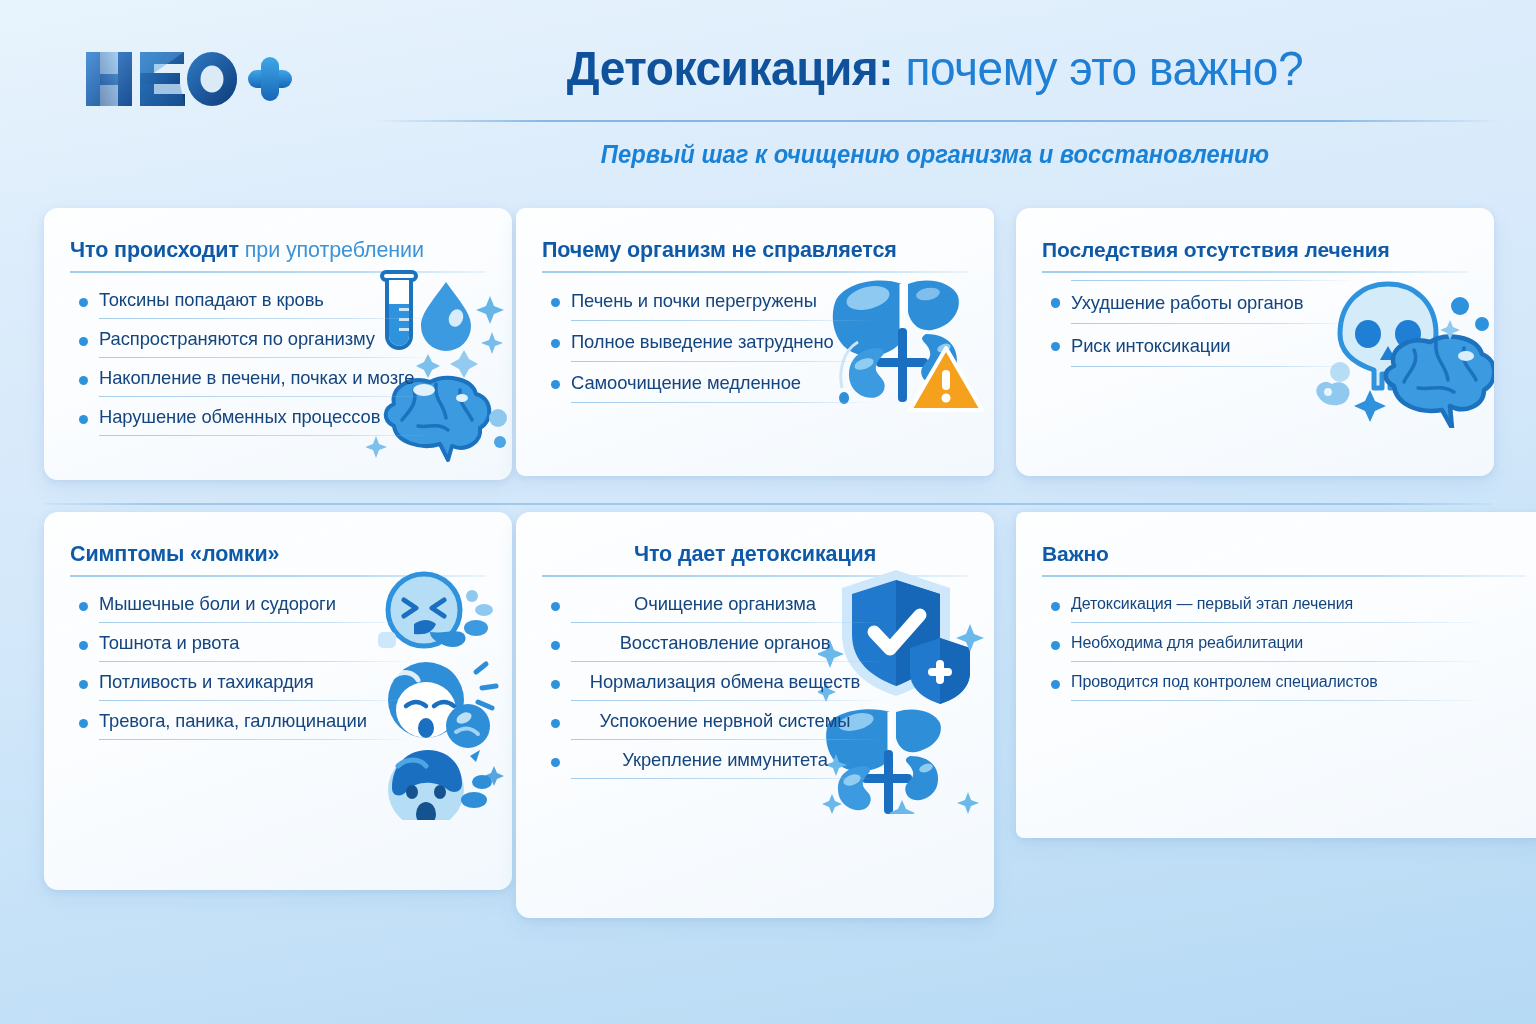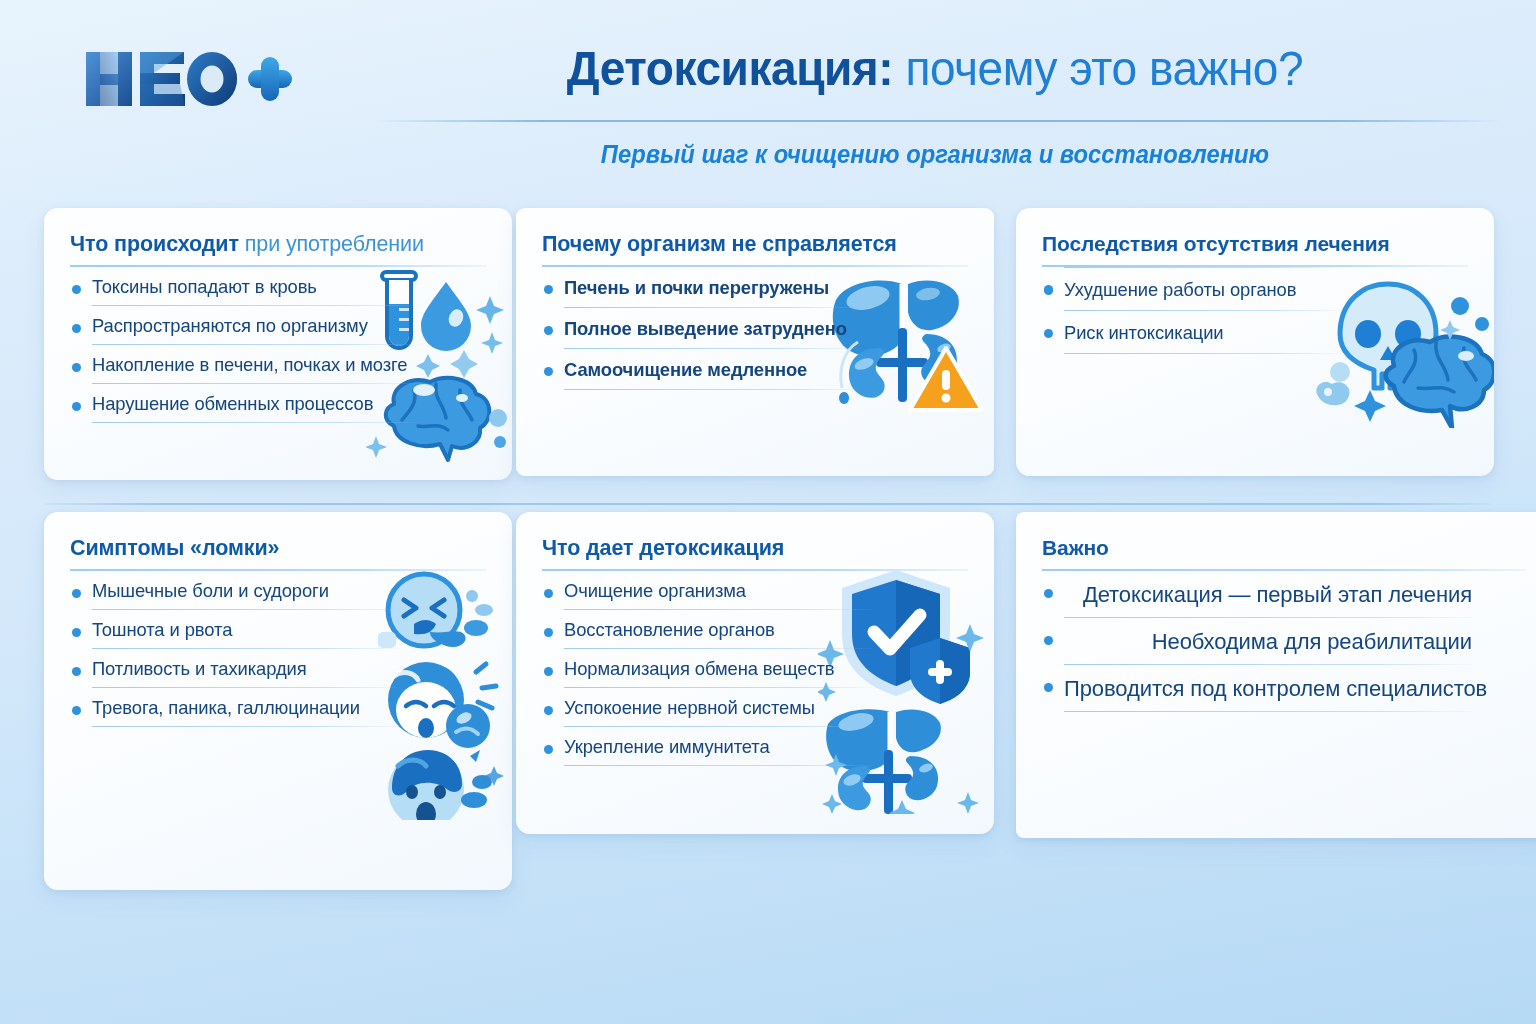--- a/index.html
+++ b/index.html
@@ -97,41 +97,41 @@
     position: absolute;
     background: linear-gradient(160deg, #fdfefe 0%, #fbfdff 45%, #f2f8fd 100%);
     border-radius: 14px;
     box-shadow: 0 2px 7px rgba(70,130,190,0.14), 0 10px 22px rgba(70,130,190,0.08);
     overflow: hidden;
   }
   .card-inner {
     position: relative;
     width: 100%;
     height: 100%;
-    padding: 22px 26px 14px 26px;
+    padding: 28px 26px 14px 26px;
     box-sizing: border-box;
   }
   .card-title {
     font-size: 21.5px;
     line-height: 28px;
     white-space: nowrap;
     font-family: "Liberation Sans Narrow", "Liberation Sans", sans-serif;
     letter-spacing: -0.1px;
   }
   .card-title .ct-bold { font-weight: 700; color: #0f5aa8; }
   .card-title .ct-reg  { font-weight: 400; color: #3d93d6; }
   .card-rule {
     margin-top: 7px;
     height: 2px;
     width: 100%;
     background: linear-gradient(to right, #9fcdee 0%, #b9dcf3 70%, rgba(185,220,243,0.25) 100%);
   }
   ul.bullets {
     list-style: none;
-    margin: 0;
+    margin: 7px;
     padding: 0;
     position: relative;
     z-index: 2;
   }
   ul.bullets li {
     position: relative;
     padding: 0 0 0 22px;
     color: #15457e;
     font-size: 18.4px;
     font-family: "Liberation Sans Narrow", "Liberation Sans", sans-serif;
@@ -161,28 +161,28 @@
     position: absolute;
     z-index: 1;
     pointer-events: none;
   }
 
   
   #card-1 { left: 44px;   top: 208px; width: 468px; height: 272px; }
   #card-2 { left: 516px;  top: 208px; width: 478px; height: 268px; border-radius: 9px; }
   #card-3 { left: 1016px; top: 208px; width: 478px; height: 268px; }
   #card-4 { left: 44px;   top: 512px; width: 468px; height: 378px; }
-  #card-5 { left: 516px;  top: 512px; width: 478px; height: 322px; }
+  #card-5 { left: 516px;  top: 512px; width: 478px; height: 406px; text-align: center; }
   #card-6 { left: 1016px; top: 512px; width: 536px; height: 326px; border-radius: 8px; }
 
   #card-3 .card-title, #card-6 .card-title { font-size: 21px; }
-  #card-6 ul.bullets li { font-size: 22px; text-align: right; }
+  #card-6 ul.bullets li { font-size: 16px; }
   #card-6 ul.bullets li .li-text { padding: 11px 0 9px 0; }
   #card-3 ul.bullets li .li-text { padding: 11px 0 9px 0; }
-  #card-2 ul.bullets li .li-text { padding: 10px 0 8px 0; font-weight: bold; }
+  #card-2 ul.bullets li .li-text { padding: 10px 0 8px 0; }
 
   
   #card-1 ul.bullets { width: 352px; }
   #card-2 ul.bullets { width: 320px; }
   #card-3 ul.bullets { width: 300px; }
   #card-4 ul.bullets { width: 330px; }
   #card-5 ul.bullets { width: 330px; }
   #card-6 ul.bullets { width: 430px; }
 </style>
 </head>

